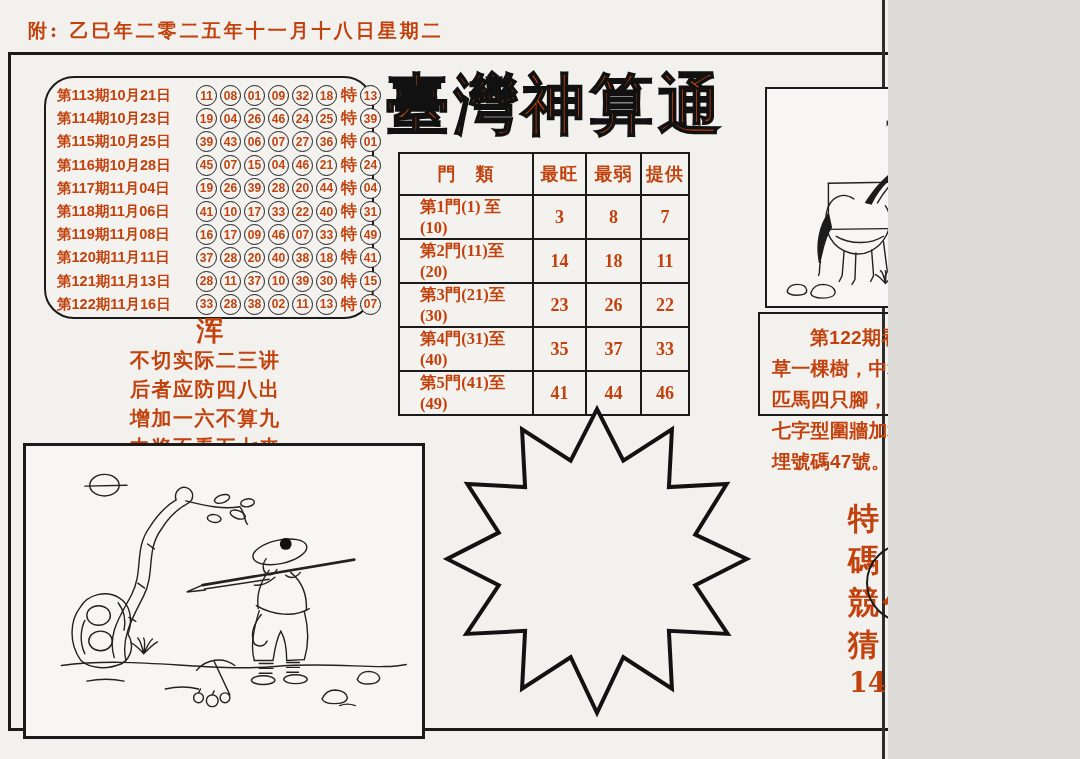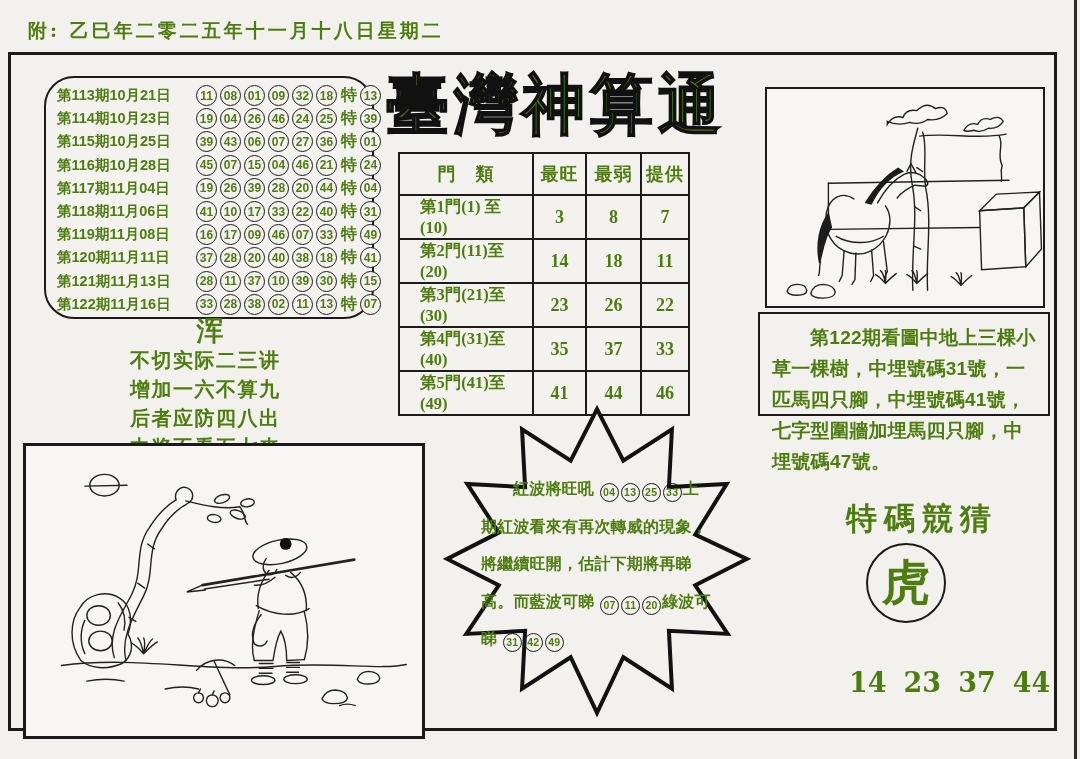--- a/index.html
+++ b/index.html
@@ -1,18 +1,18 @@
 <!DOCTYPE html>
 <html><head>
 <meta charset="utf-8">
 <style>
   html,body{margin:0;padding:0;}
   body{background:#dddbd7;}
-  .page{position:relative;width:1080px;height:759px;background:#f2f1ee;overflow:hidden;
-        color:#4d7c0f;font-family:"Liberation Serif",serif;}
+  .page{position:relative;width:888px;height:759px;background:#f2f1ee;overflow:hidden;
+        color:#c2410c;font-family:"Liberation Serif",serif;}
   .edge-line{position:absolute;right:3px;top:0;width:3px;height:100%;background:#2e2d2b;}
   .dateline{position:absolute;left:28px;top:18px;font-size:19px;font-weight:bold;
             letter-spacing:3px;font-family:"DejaVu Serif",serif;}
   .frame{position:absolute;left:8px;top:52px;width:1049px;height:679px;
          border:3px solid #1b1b1b;box-sizing:border-box;}
 
   
   .results-box{position:absolute;left:44px;top:76px;width:330px;height:243px;
                border:2.5px solid #1b1b1b;border-radius:30px;box-sizing:border-box;
                padding:6px 0 16px 11px;background:#f3f2ef;}
@@ -293,22 +293,22 @@
       </g>
     </svg>
   </div>
 
   <div class="hint-box">第122期看圖中地上三棵小草一棵樹，中埋號碼31號，一匹馬四只腳，中埋號碼41號，七字型圍牆加埋馬四只腳，中埋號碼47號。</div>
 
   <div class="poem">
     <div class="poem-title">浑</div>
     <div>
         <div class="poem-line">不切实际二三讲</div>
+        <div class="poem-line">后者应防四八出</div>
         <div class="poem-line">增加一六不算九</div>
-        <div class="poem-line">后者应防四八出</div>
         <div class="poem-line">中奖不看五七来</div>
       </div>
   </div>
 
   <div class="draw-box">
     <svg class="lineart" viewBox="0 0 400 296">
       <g fill="none" stroke="#222" stroke-width="1.4" stroke-linecap="round">
 
         <ellipse cx="78" cy="40" rx="15" ry="11"></ellipse>
           <path d="M58,41 L101,40"></path>
@@ -373,21 +373,20 @@
         <path d="M336,238 q3,-8 12,-8 q10,1 11,7 q-1,6 -12,6 q-9,0 -11,-5 z"></path>
         <path d="M318,265 q8,-3 16,0"></path>
       </g>
     </svg>
   </div>
 
   <div class="starburst">
     <svg class="lineart" viewBox="0 0 304 312">
       <polygon fill="#f2f1ee" stroke="#121212" stroke-width="4" points="152,5 178,56 226,25 223,82 280,79 249,129 300,153 249,179 281,227 223,224 226,281 178,250 152,305 126,250 78,281 81,224 23,227 55,179 4,153 55,127 24,79 81,82 78,25 126,56"></polygon>
     </svg>
-    <div class="star-text">紅波將旺吼 <span class="scirc">04</span><span class="scirc">13</span><span class="scirc">25</span><span class="scirc">33</span>上期紅波看來有再次轉威的現象，將繼續旺開，估計下期將再睇高。而藍波可睇 <span class="scirc">07</span><span class="scirc">11</span><span class="scirc">20</span>綠波可睇 <span class="scirc">31</span><span class="scirc">42</span><span class="scirc">49</span></div>
   </div>
 
   <div class="guess-title">特碼競猜</div>
   <div class="zodiac-circle">
     <span class="zodiac">虎</span>
   </div>
   <div class="guess-numbers">
       <span>14</span>
       <span>23</span>
       <span>37</span>

